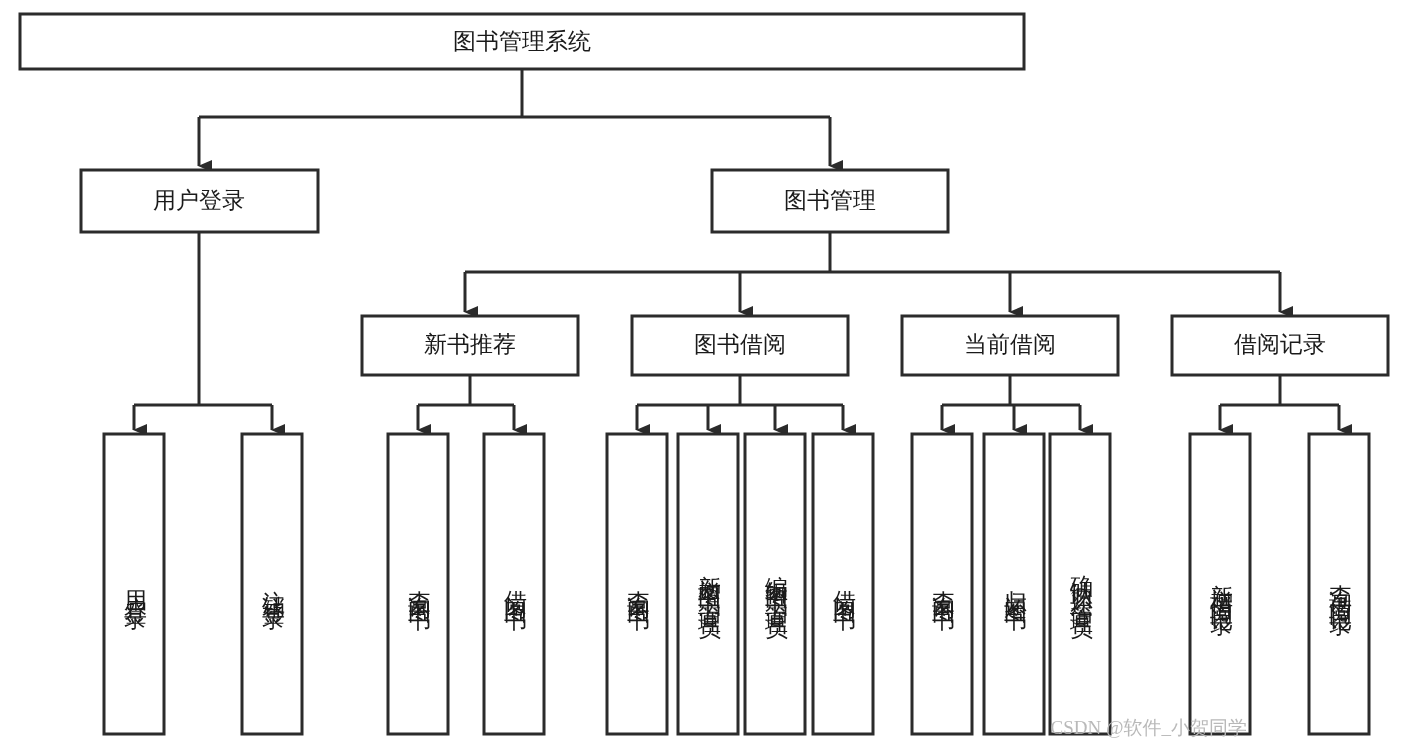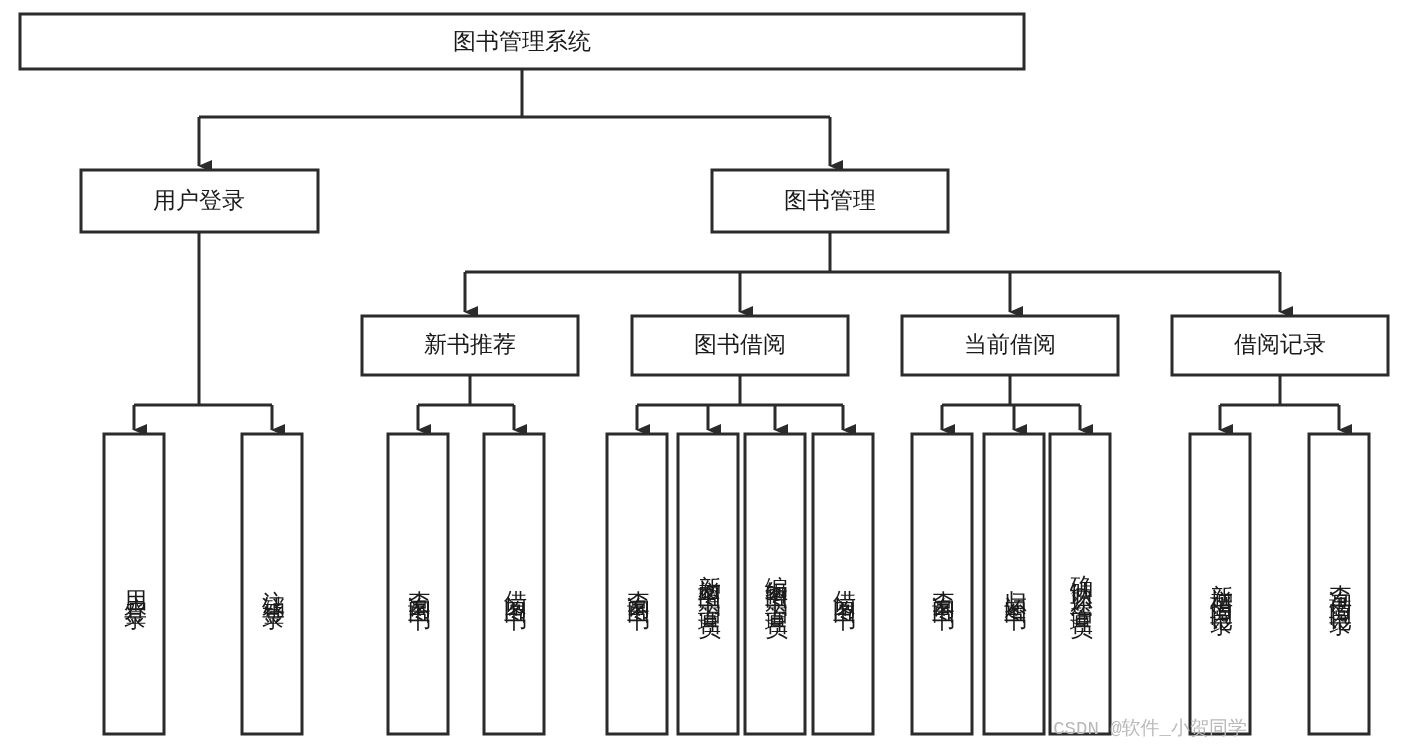--- a/index.html
+++ b/index.html
@@ -51,21 +51,21 @@
     writing-mode: vertical-rl;
     text-orientation: upright;
     letter-spacing: 6px;
     dominant-baseline: middle;
     text-anchor: middle;
   }
   .watermark {
     position: absolute;
     right: 8px;
     bottom: 6px;
-    font-family: Liberation Mono, monospace;
+    font-family: Liberation Serif, serif;
     font-size: 19px;
     color: #b9b9b9;
     white-space: nowrap;
     pointer-events: none;
   }
 </style>
 </head>
 <body>
 
 <div id="diagram-root">

